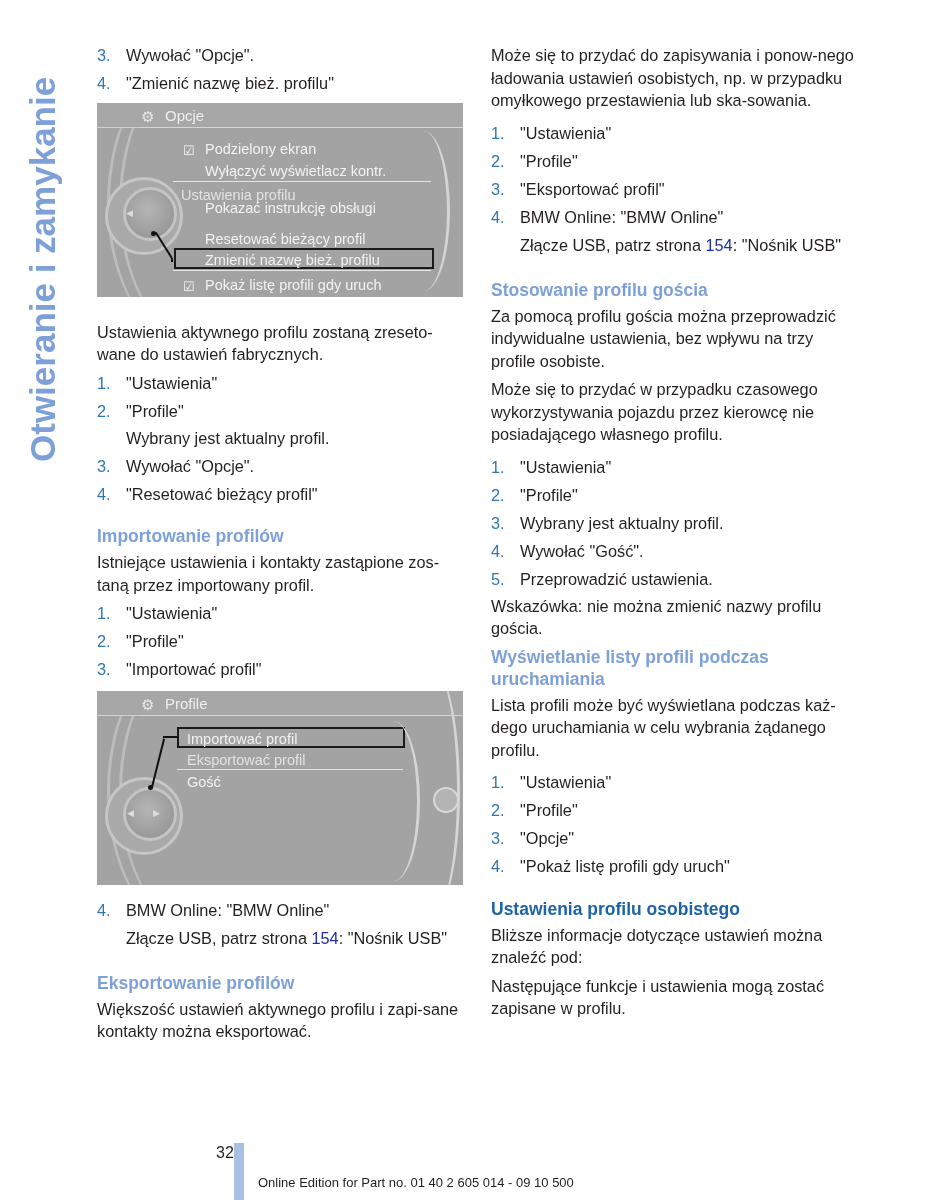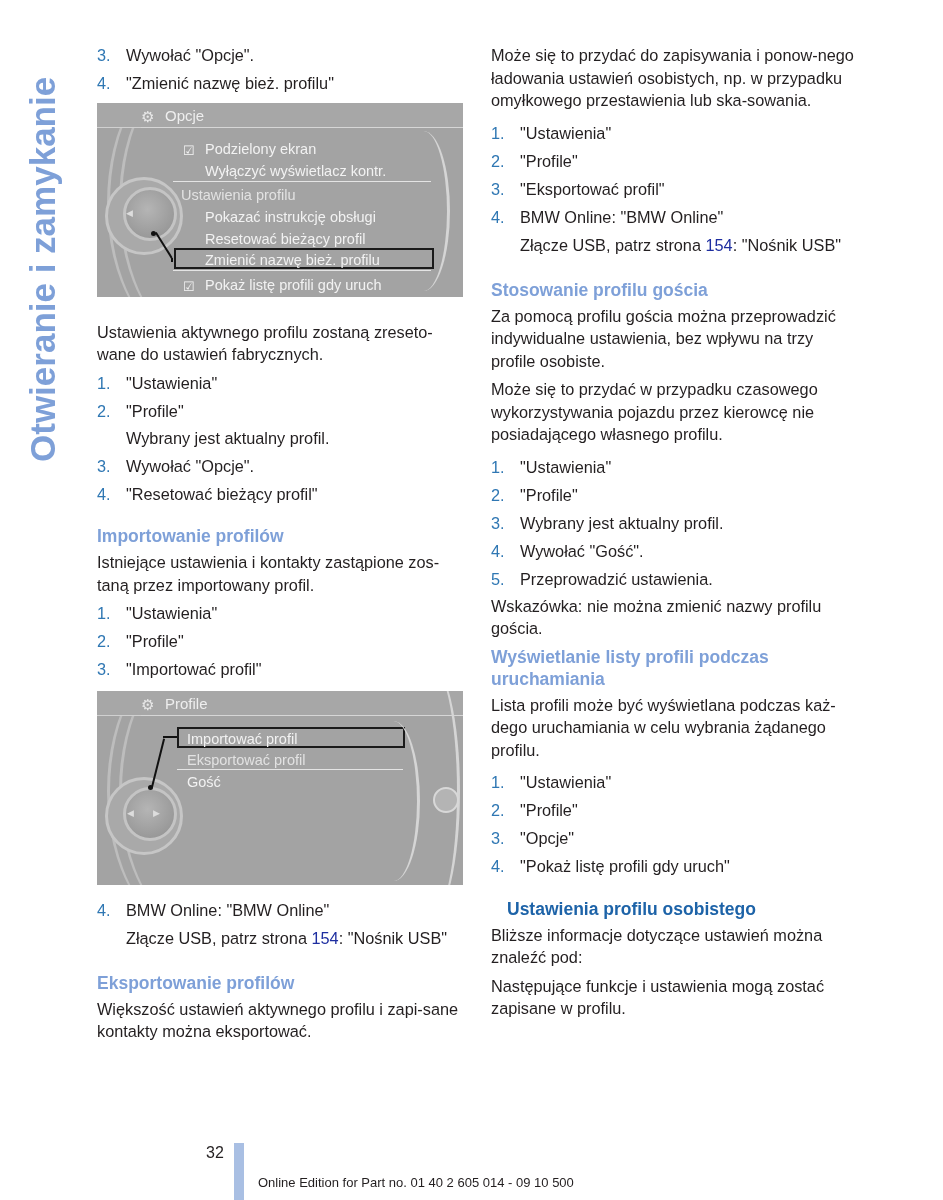--- a/index.html
+++ b/index.html
@@ -7,21 +7,21 @@
          font-family:"Liberation Sans", sans-serif; color:#231f20; }
   .side-title { position:absolute; left:22px; top:462px; width:430px; height:42px;
                 transform-origin:0 0; transform:rotate(-90deg);
                 font-family:"Liberation Sans", sans-serif; font-weight:bold; font-size:35px;
                 color:#7ea0d8; white-space:nowrap; letter-spacing:0px; line-height:42px; }
   .col { position:absolute; top:44px; width:370px; font-size:16.3px; line-height:22.5px; }
   .col-left { left:97px; }
   .col-right { left:491px; }
   p { margin:0 0 6px 0; }
   h2 { margin:20px 0 4px 0; font-size:17.5px; font-weight:bold; color:#7ea0d8; line-height:22px; }
-  h2.dark { color:#1d63a8;margin-left:16px; }
+  h2.dark { color:#1d63a8; }
   ol { list-style:none; margin:0 0 8px 0; padding:0; }
   ol li { position:relative; padding-left:29px; margin-bottom:5.6px; }
   ol li .num { position:absolute; left:0; top:0; color:#2f77b3; }
   .sub { padding-left:29px; margin:18px 0 5px 0; }
   .link { color:#1e2ea0; }
   .shot { position:relative; width:366px; background:#a3a3a3; margin:6px 0 24px 0; overflow:hidden; }
   .shot .hdr { position:absolute; left:0; top:0; right:0; height:24px; background:#a7a7a7;
                border-bottom:1px solid #d0d0d0; }
   .shot .hdr-text { position:absolute; left:68px; top:2px; font-size:15px; color:#eeeeee; }
   .shot .hdr-icon { position:absolute; left:44px; top:3px; font-size:15px; color:#e8e8e8; }
@@ -32,21 +32,21 @@
   .shot .sel { position:absolute; border:2px solid #1a1a1a; }
   .shot .arc { position:absolute; border-left:3px solid #bdbdbd; border-radius:50%; }
   .shot .knob { position:absolute; width:48px; height:48px; border-radius:50%;
                 background:radial-gradient(circle at 45% 40%, #b5b5b5, #8e8e8e); border:3px solid #c4c4c4; }
   .shot .knob-outer { position:absolute; width:72px; height:72px; border-radius:50%; background:#a9a9a9; border:3px solid #c6c6c6; }
   .shot .rarc { position:absolute; border-right:3px solid #d5d5d5; border-radius:50%; }
   .shot .leader { position:absolute; background:#111; }
   .shot .dot { position:absolute; width:5px; height:5px; border-radius:50%; background:#111; }
   .shot .rbtn { position:absolute; width:22px; height:22px; border-radius:50%; background:#b4b4b4; border:2px solid #d8d8d8; }
   .footer-bar { position:absolute; left:234px; top:1143px; width:10px; height:57px; background:#a9bfe3; }
-  .page-num { position:absolute; left:206px; top:1144px; font-size:16px; color:#231f20; }
+  .page-num { position:absolute; left:216px; top:1144px; font-size:16px; color:#231f20; }
   .footer-text { position:absolute; left:258px; top:1175px; font-size:13px; color:#231f20; white-space:nowrap; }
 </style>
 </head>
 <body>
 
 <div class="side-title">Otwieranie i zamykanie</div>
 
 <div class="col col-left">
   <ol>
     <li><span class="num">3.</span><span>Wywołać "Opcje".</span></li>
@@ -65,21 +65,21 @@
     <span style="position:absolute; left:29px; top:99px; font-size:9px; color:#ddd;">◀</span>
     <div class="dot" style="left:54px; top:128px;"></div>
     <div class="leader" style="left:58px; top:130px; width:2px; height:30px; transform:rotate(-32deg); transform-origin:top left;"></div>
     <div class="leader" style="left:74px; top:155px; width:2px; height:4px;"></div>
 
     <span class="check" style="left:86px; top:37px;">☑</span>
     <span class="item" style="left:108px; top:35px;">Podzielony ekran</span>
     <span class="item" style="left:108px; top:57px;">Wyłączyć wyświetlacz kontr.</span>
     <div class="sep" style="left:76px; top:78px; width:258px;"></div>
     <span class="item dim" style="left:84px; top:81px;">Ustawienia profilu</span>
-    <span class="item" style="left:108px; top:103px;">Pokazać instrukcję obsługi</span>
+    <span class="item" style="left:108px; top:94px;">Pokazać instrukcję obsługi</span>
     <span class="item" style="left:108px; top:125px;">Resetować bieżący profil</span>
     <div class="sel" style="left:77px; top:145px; width:256px; height:17px;"></div>
     <span class="item" style="left:108px; top:146px;">Zmienić nazwę bież. profilu</span>
     <div class="sep" style="left:76px; top:167px; width:258px;"></div>
     <span class="check" style="left:86px; top:173px;">☑</span>
     <span class="item" style="left:108px; top:171px;">Pokaż listę profili gdy uruch</span>
     <div class="sep" style="left:44px; top:24px; width:322px; background:#d6d6d6;"></div>
     <div class="rarc" style="left:300px; top:28px; width:50px; height:160px;"></div>
   </div>
 

